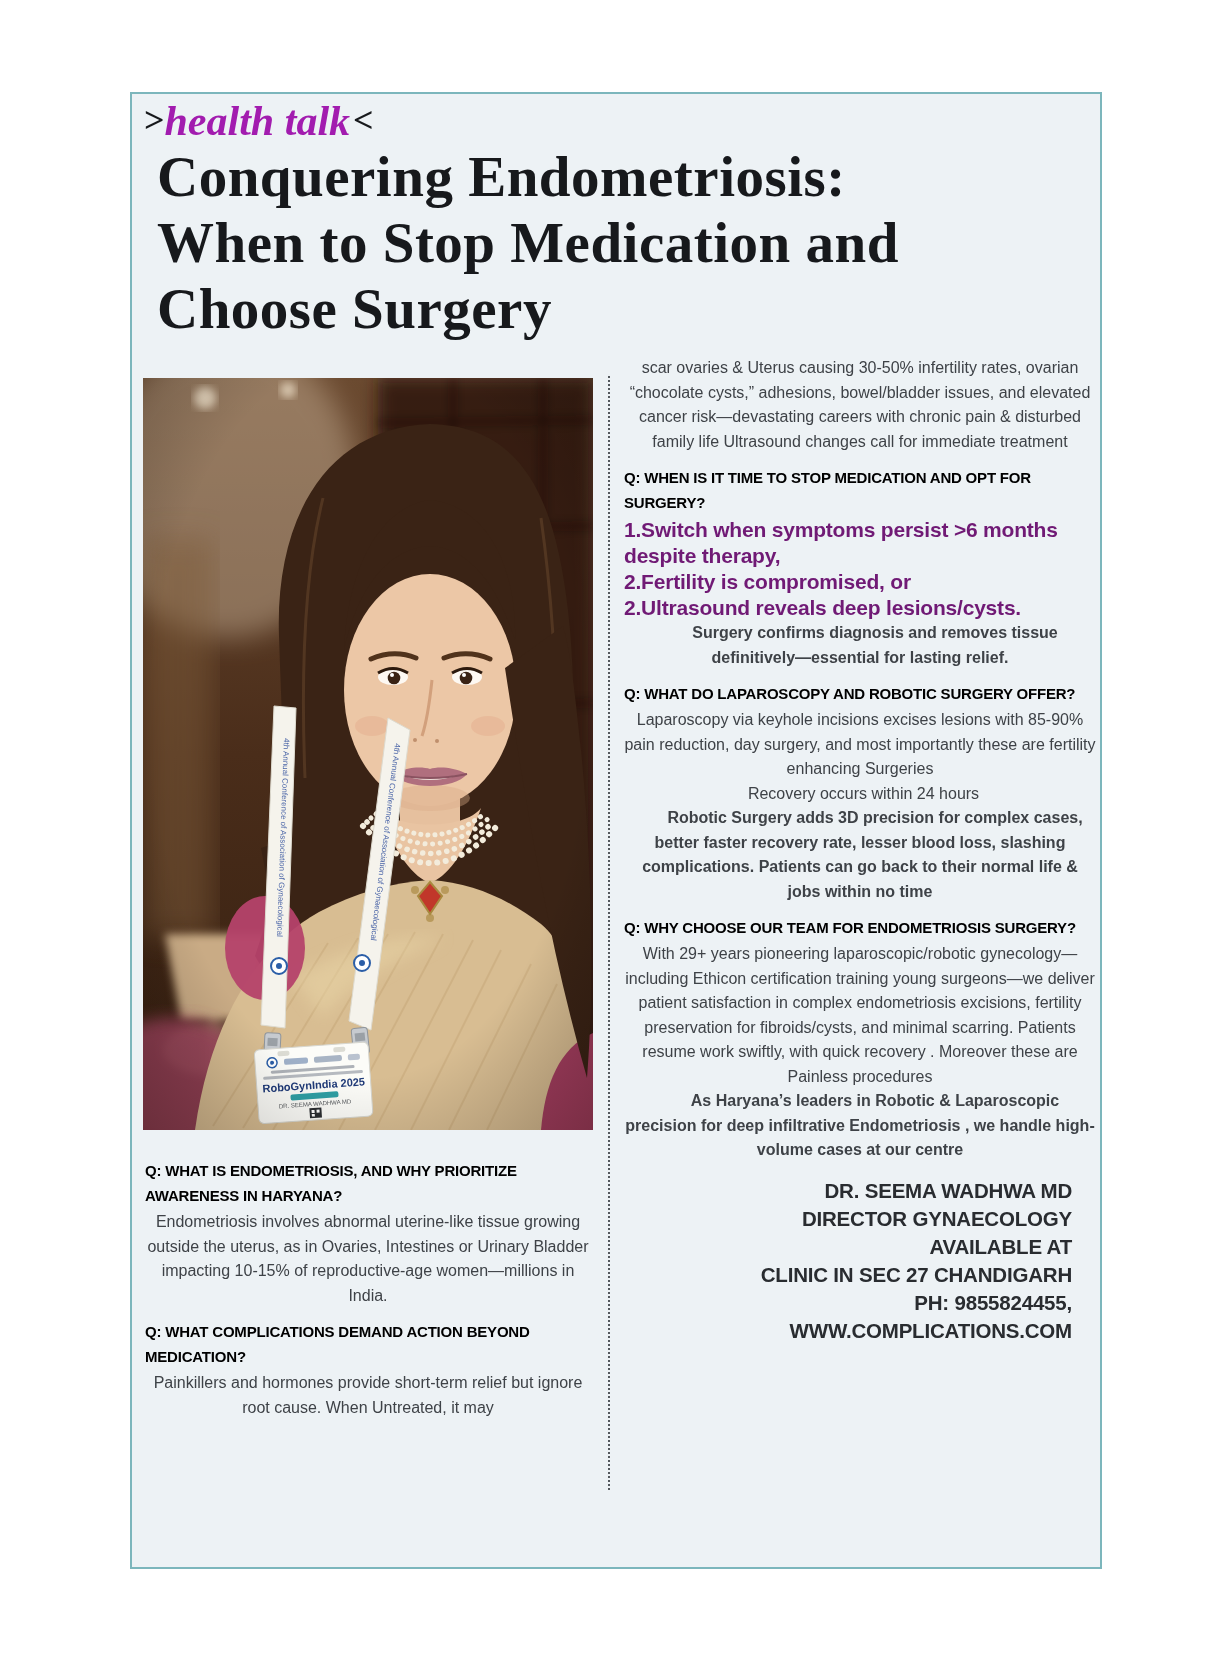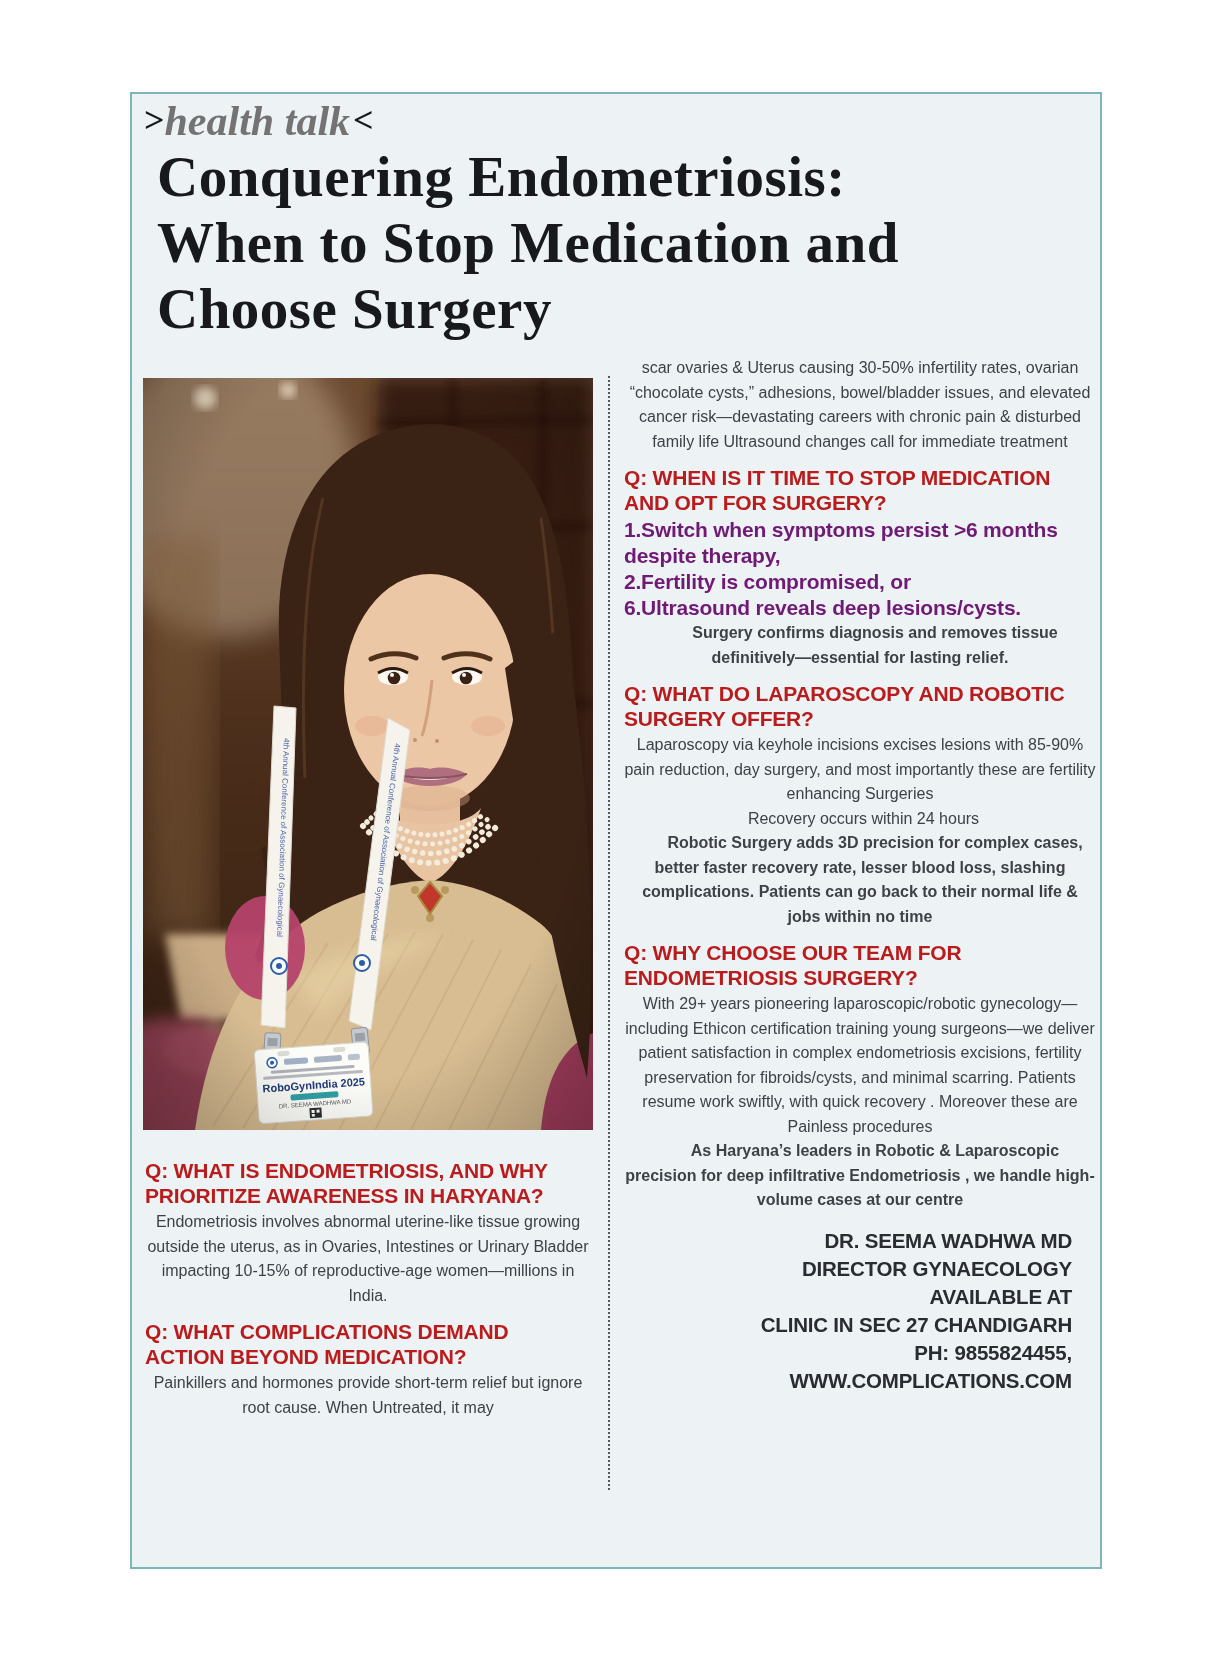--- a/index.html
+++ b/index.html
@@ -2,36 +2,36 @@
 <html><head>
 <meta charset="utf-8">
 <style>
   html,body{margin:0;padding:0;background:#ffffff;}
   body{width:1206px;height:1664px;position:relative;font-family:"Liberation Sans",sans-serif;overflow:hidden;}
   .panel{position:absolute;left:130px;top:92px;width:972px;height:1477px;box-sizing:border-box;
          background:#edf2f5;border:2px solid #7cb6bc;overflow:hidden;}
   .kicker{position:absolute;left:12px;top:6px;font-family:"Liberation Serif",serif;
           font-weight:bold;font-size:42px;line-height:1;white-space:nowrap;}
   .kicker .arrow{color:#17191c;font-style:normal;font-size:36px;position:relative;top:-3px;letter-spacing:-3px;}
-  .kicker .kicker-text{color:#737373;font-style:italic;padding:0 3px;}
+  .kicker .kicker-text{color:#a21caf;font-style:italic;padding:0 3px;}
   .title{position:absolute;left:25px;top:50px;width:955px;margin:0;
          font-family:"Liberation Serif",serif;font-weight:bold;font-size:57px;line-height:66px;
          color:#17191c;letter-spacing:0.5px;}
   .title-line{display:block;}
   .photo{position:absolute;left:11px;top:284px;width:450px;height:752px;overflow:hidden;background:#4a2d1a;}
   .col{position:absolute;}
   .left-col{left:13px;top:1064px;width:446px;}
   .right-col{left:492px;top:262px;width:472px;}
   .divider{position:absolute;left:476px;top:282px;height:1114px;width:0;border-left:2px dotted #53585d;}
   p.body{margin:0;font-size:16px;line-height:24.5px;color:#3e4247;text-align:center;}
   .indent{text-indent:30px;font-weight:bold;}
   .indent-small{text-indent:7px;}
   .qa{margin-top:11px;}
   .qa:first-child{margin-top:0;}
-  h3.q{margin:0 0 2px 0;font-size:21px;line-height:25px;color:#b91c1c;font-weight:bold;letter-spacing:-0.2px;}
+  h3.q{margin:0 0 2px 0;font-size:15px;line-height:25px;color:#000000;font-weight:bold;letter-spacing:-0.2px;}
   ul.num-list{list-style:none;margin:0;padding:0;}
   ul.num-list li{font-size:21px;line-height:26px;font-weight:bold;color:#701a75;letter-spacing:-0.2px;}
   .credits{margin-top:14px;padding-right:24px;text-align:right;font-weight:bold;
            font-size:20.5px;line-height:28px;color:#292c30;letter-spacing:-0.2px;}
   .credits div{white-space:nowrap;}
 </style>
 </head>
 <body>
 
 <div class="panel">
@@ -224,21 +224,21 @@
   <div class="divider"></div>
 
   <div class="col right-col">
     <p class="body">scar ovaries &amp; Uterus causing 30-50% infertility rates, ovarian “chocolate cysts,” adhesions, bowel/bladder issues, and elevated cancer risk—devastating careers with chronic pain &amp; disturbed family life Ultrasound changes call for immediate treatment</p>
 
     <section class="qa">
       <h3 class="q">Q: WHEN IS IT TIME TO STOP MEDICATION AND OPT FOR SURGERY?</h3>
       <ul class="num-list">
         <li>1.Switch when symptoms persist &gt;6 months despite therapy,</li>
         <li>2.Fertility is compromised, or</li>
-        <li>6.Ultrasound reveals deep lesions/cysts.</li>
+        <li>2.Ultrasound reveals deep lesions/cysts.</li>
       </ul>
       <p class="body indent">Surgery confirms diagnosis and removes tissue definitively—essential for lasting relief.</p>
     </section>
 
     <section class="qa">
       <h3 class="q">Q: WHAT DO LAPAROSCOPY AND ROBOTIC SURGERY OFFER?</h3>
       <p class="body">Laparoscopy via keyhole incisions excises lesions with 85-90% pain reduction, day surgery, and most importantly these are fertility enhancing Surgeries</p>
       <p class="body indent-small">Recovery occurs within 24 hours</p>
       <p class="body indent">Robotic Surgery adds 3D precision for complex cases, better faster recovery rate, lesser blood loss, slashing complications. Patients can go back to their normal life &amp; jobs within no time</p>
     </section>

